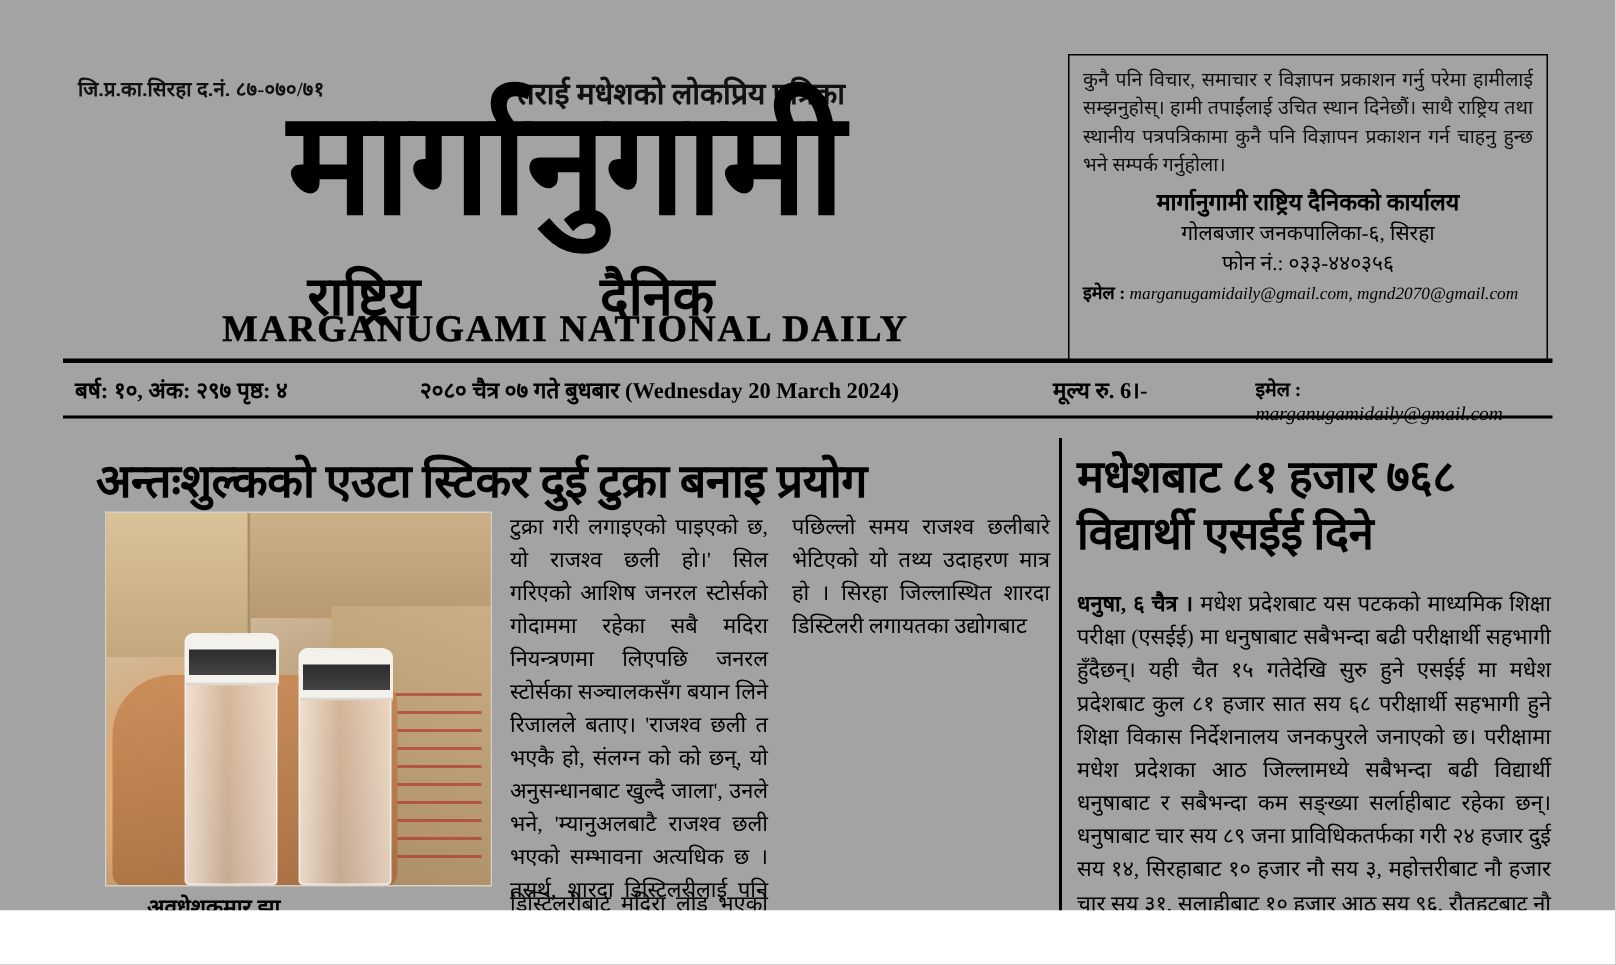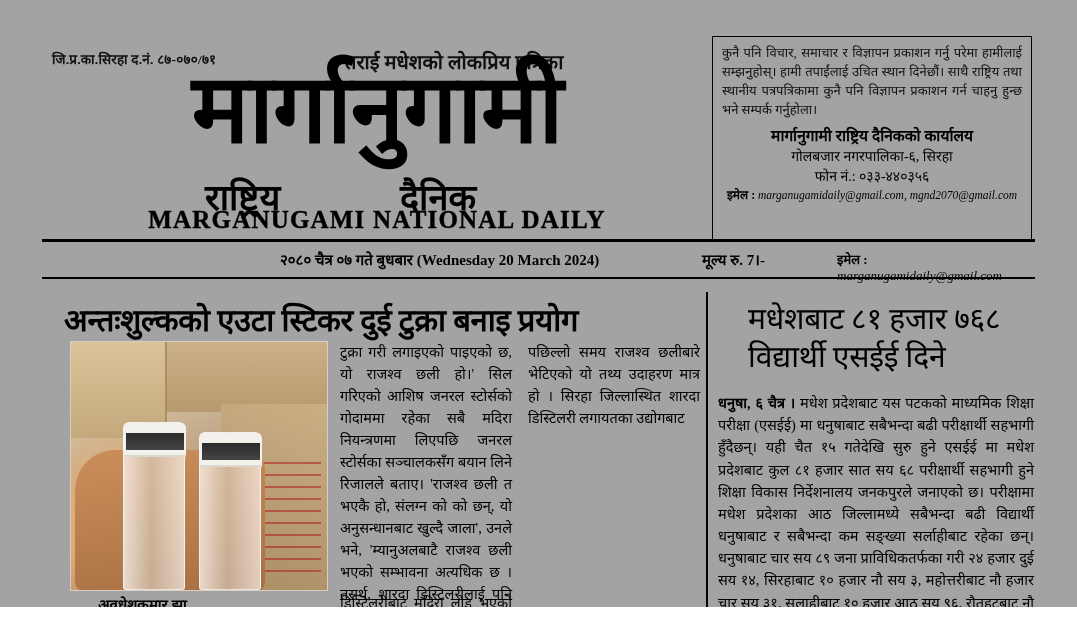--- a/index.html
+++ b/index.html
@@ -108,21 +108,21 @@
   }
   .mast-box .addr {
     text-align: center;
     font-family: "Liberation Serif", serif;
     font-size: 14px;
     line-height: 1.4;
     color: #000;
   }
   .mast-box .email-line {
     margin-top: 2px;
-    text-align: center;
+    text-align: left;
     font-family: "Liberation Serif", serif;
     font-size: 11.5px;
     font-style: italic;
     line-height: 1.3;
     color: #000;
   }
   .mast-box .email-label {
     font-style: normal;
     font-weight: 700;
     font-size: 12px;
@@ -296,25 +296,25 @@
     font-family: "Liberation Serif", serif;
     font-size: 14.5px;
     line-height: 1.52;
     text-align: justify;
     color: #000;
   }
 
   
   .right-head {
     position: absolute;
-    left: 748px; top: 300px;
+    left: 718px; top: 300px;
     width: 316px;
     font-family: "Liberation Serif", serif;
     font-size: 30px;
-    font-weight: 400;
+    font-weight: 700;
     line-height: 1.28;
     color: #000;
     letter-spacing: -0.2px;
   }
   .right-body {
     position: absolute;
     left: 718px; top: 392px;
     width: 316px;
     font-family: "Liberation Serif", serif;
     font-size: 14.5px;
@@ -333,33 +333,34 @@
     <div class="reg-line">जि.प्र.का.सिरहा द.नं. ८७-०७०/७१</div>
     <div class="tagline">तराई मधेशको लोकप्रिय पत्रिका</div>
     <div class="title-main">मार्गानुगामी</div>
     <div class="title-sub-left">राष्ट्रिय</div>
     <div class="title-sub-right">दैनिक</div>
     <div class="title-eng">MARGANUGAMI NATIONAL DAILY</div>
 
     <div class="mast-box">
       <div class="notice">कुनै पनि विचार, समाचार र विज्ञापन प्रकाशन गर्नु परेमा हामीलाई सम्झनुहोस्। हामी तपाईंलाई उचित स्थान दिनेछौं। साथै राष्ट्रिय तथा स्थानीय पत्रपत्रिकामा कुनै पनि विज्ञापन प्रकाशन गर्न चाहनु हुन्छ भने सम्पर्क गर्नुहोला।</div>
       <div class="office">मार्गानुगामी राष्ट्रिय दैनिकको कार्यालय</div>
-      <div class="addr">गोलबजार नगरपालिका-६, सिरहा</div>
+      <div class="addr">गोलबजार जनकपालिका-६, सिरहा</div>
       <div class="addr">फोन नं.: ०३३-४४०३५६</div>
       <div class="email-line">
         <span class="email-label">इमेल :</span>
         <span>marganugamidaily@gmail.com, mgnd2070@gmail.com</span>
       </div>
     </div>
   </div>
 
   <div class="rule-thick"></div>
   <div class="infobar">
+    <span class="ib-left">बर्ष: १०, अंक: २९७ पृष्ठ: ४</span>
     <span class="ib-mid">२०८० चैत्र ०७ गते बुधबार (Wednesday 20 March 2024)</span>
-    <span class="ib-price">मूल्य रु. 7।-</span>
+    <span class="ib-price">मूल्य रु. 6।-</span>
     <span class="ib-mail">
       <b>इमेल :</b>
       <span>marganugamidaily@gmail.com</span>
     </span>
   </div>
   <div class="rule-thin"></div>
 
   <div class="divider-v"></div>
 
   <div class="lead-head">अन्तःशुल्कको एउटा स्टिकर दुई टुक्रा बनाइ प्रयोग</div>

